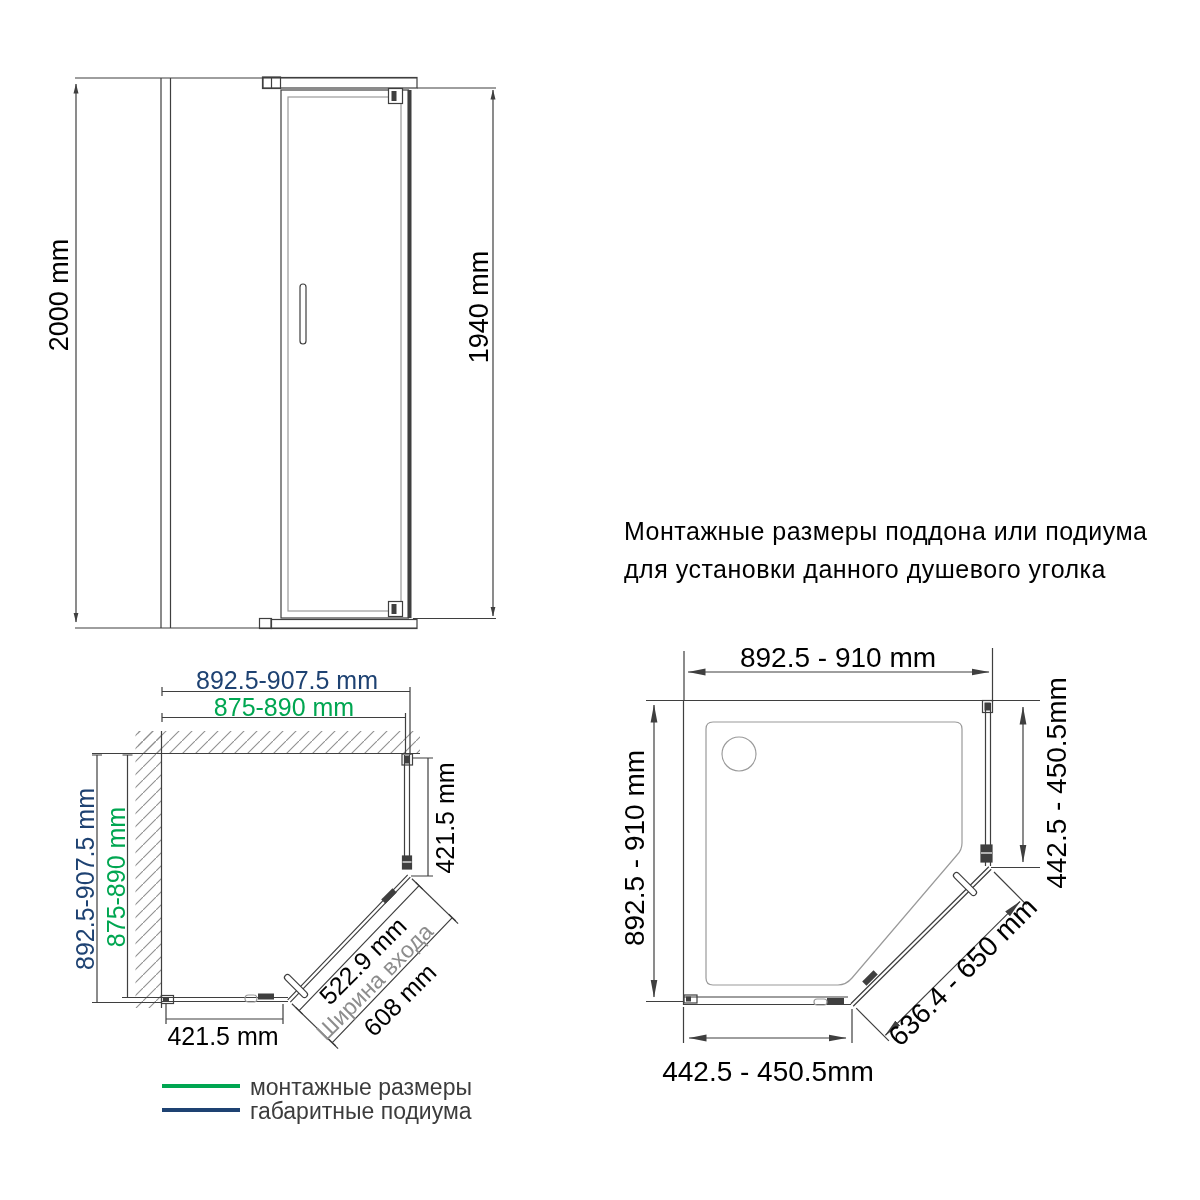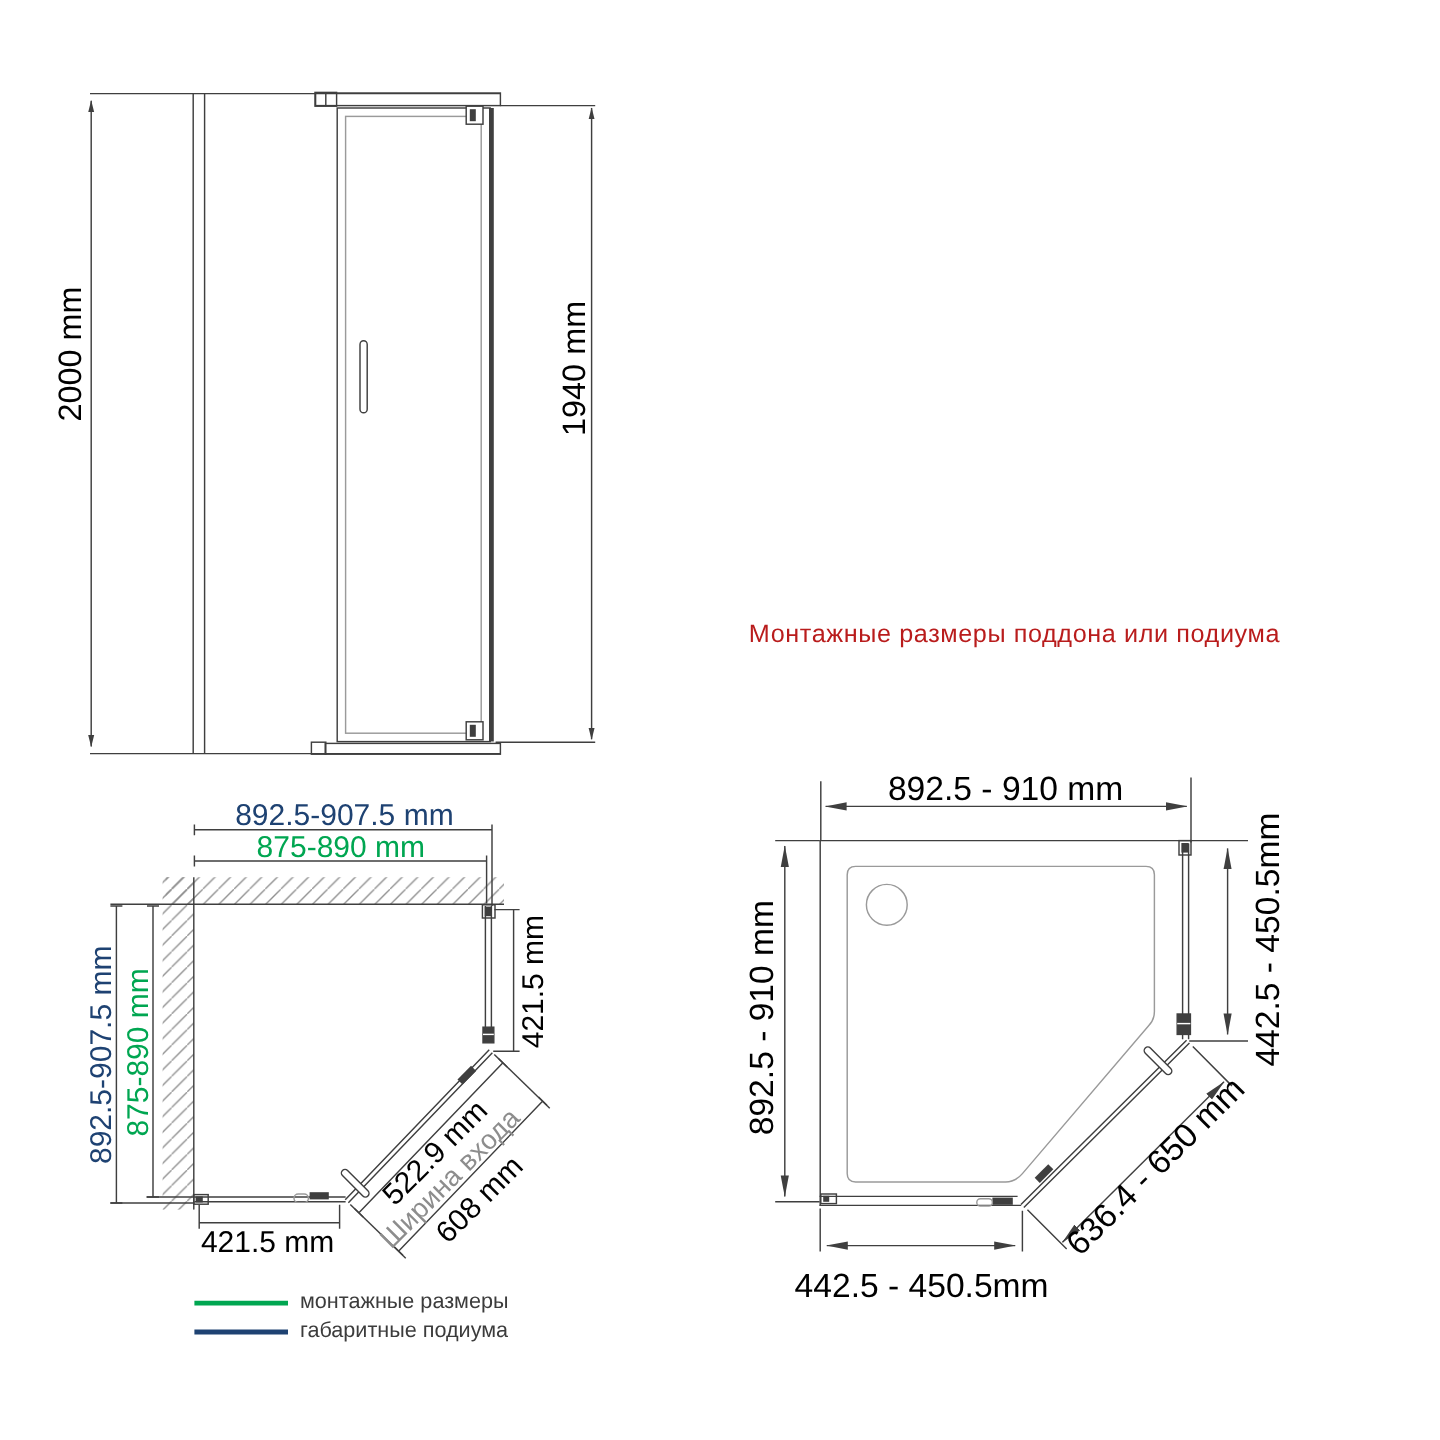--- a/index.html
+++ b/index.html
@@ -11,22 +11,22 @@
   .anchor>span{position:absolute;left:0;top:0;white-space:nowrap;display:block;}
   .c>span{transform:translate(-50%,-50%);}
   .r90>span{transform:translate(-50%,-50%) rotate(-90deg);}
   .r45>span{transform:translate(-50%,-50%) rotate(-45deg);}
   .dim{font-size:25px;}
   .dimlg{font-size:28px;}
   .dimel{font-size:27px;}
   .blue{color:#1e4272;}
   .green{color:#00a651;}
   .graytxt{color:#8d8d8d;font-size:23px;}
-  .title{font-size:21px;color:#b91c1c;letter-spacing:.5px;}
-  .legendtxt{font-size:18px;color:#3c3c3c;}
+  .title{font-size:25px;color:#000000;letter-spacing:.5px;}
+  .legendtxt{font-size:23px;color:#3c3c3c;}
 </style>
 </head>
 <body>
 
 <div id="stage">
 
   <svg id="linework" width="1200" height="1200" viewBox="0 0 1200 1200">
     <defs>
       <marker id="arr" viewBox="0 0 18 8" refX="17.5" refY="4" markerWidth="18" markerHeight="8" markerUnits="userSpaceOnUse" orient="auto-start-reverse">
         <path d="M18,4 L0,0.6 L0,7.4 Z" fill="#3f3f3f"></path>
@@ -148,20 +148,21 @@
 
       <path d="M683.5,1007 V1043 M852,1009 V1043"></path>
       <path d="M689,1038 H846" marker-start="url(#arr)" marker-end="url(#arr)"></path>
 
       <path d="M994,872 L1026.6,904.9 M856.2,1008.2 L888.9,1040.9"></path>
       <path d="M1020,901.5 L885.4,1035.2" marker-start="url(#arr)" marker-end="url(#arr)"></path>
     </g>
   </svg>
 
   <div class="t title" style="left:624px;top:517px">Монтажные размеры поддона или подиума</div>
+  <div class="t title" style="left:624px;top:555px">для установки данного душевого уголка</div>
 
   <div class="anchor r90" style="left:59px;top:295px">
     <span class="dimel">2000 mm</span>
     </div>
   <div class="anchor r90" style="left:479px;top:307px">
     <span class="dimel">1940 mm</span>
     </div>
 
   <div class="anchor c" style="left:287px;top:680px">
     <span class="dim blue">892.5-907.5 mm</span>

